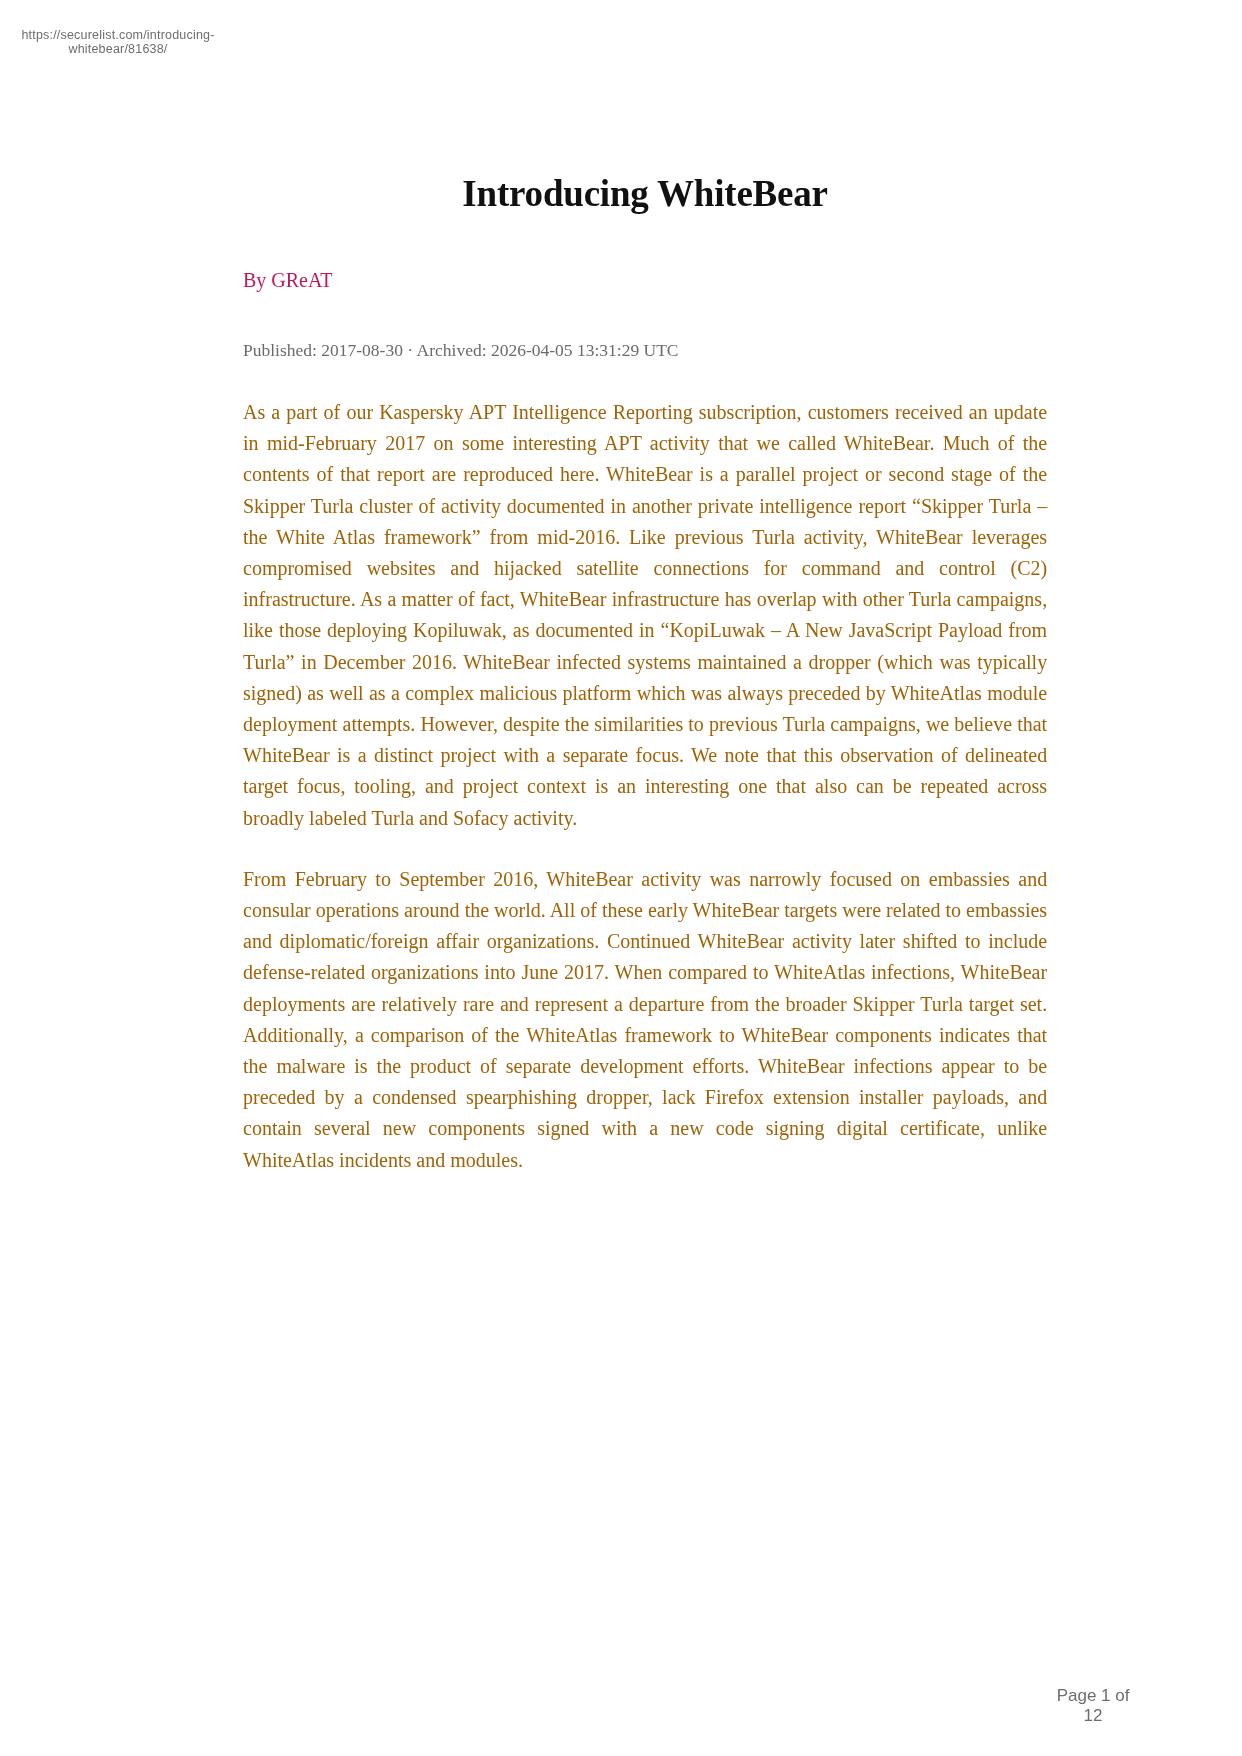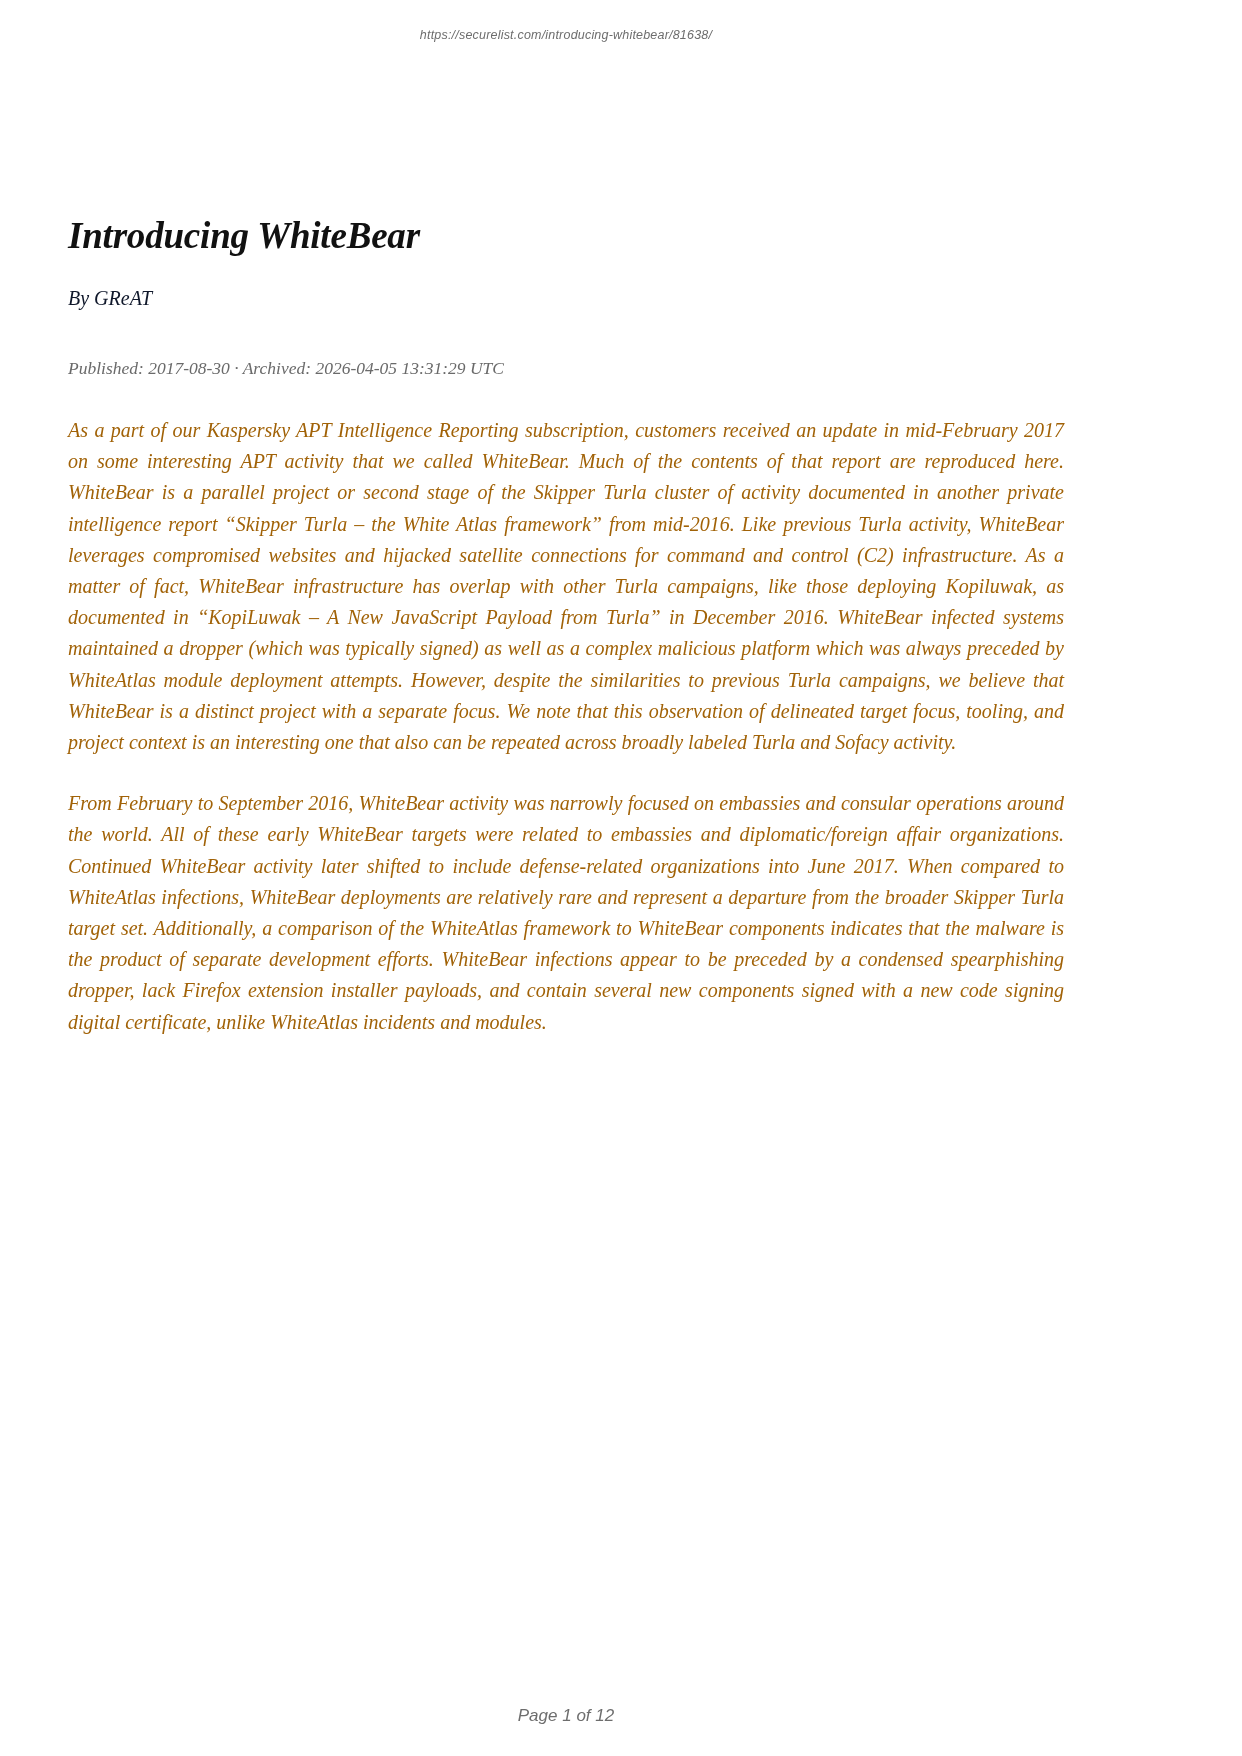--- a/index.html
+++ b/index.html
@@ -13,22 +13,21 @@
     font-family: "Liberation Serif", serif;
     color: #1a1a1a;
     position: relative;
   }
   .page {
     width: 1132px;
     min-height: 1756px;
     box-sizing: border-box;
     position: relative;
     display: flex;
-    flex-direction: column;
-    font-style: italic;
+    flex-direction: row;
   }
   .header-url {
     text-align: center;
     font-family: "Liberation Sans", sans-serif;
     font-size: 12.5px;
     color: #6d6d6d;
     letter-spacing: 0.2px;
     padding-top: 28px;
   }
   .content {
@@ -40,25 +39,26 @@
     flex: 1 1 auto;
   }
   h1.doc-title {
     font-family: "Liberation Serif", serif;
     font-size: 37px;
     font-weight: bold;
     letter-spacing: -0.2px;
     margin: 0;
     padding-top: 172px;
     color: #111111;
+    text-align: center;
   }
   .byline {
     font-size: 20px;
-    color: #0f172a;
-    margin-top: 30px;
+    color: #be185d;
+    margin-top: 54px;
   }
   .meta {
     font-size: 17.5px;
     color: #6a6a6a;
     margin-top: 48px;
   }
   p.body-par {
     font-size: 20px;
     line-height: 31.2px;
     text-align: justify;

